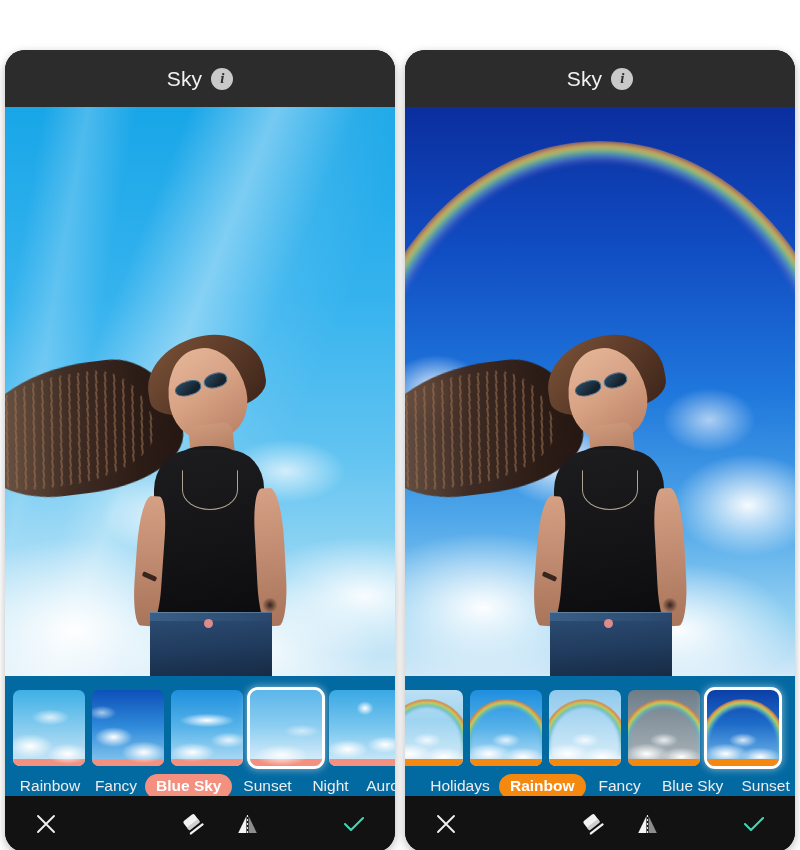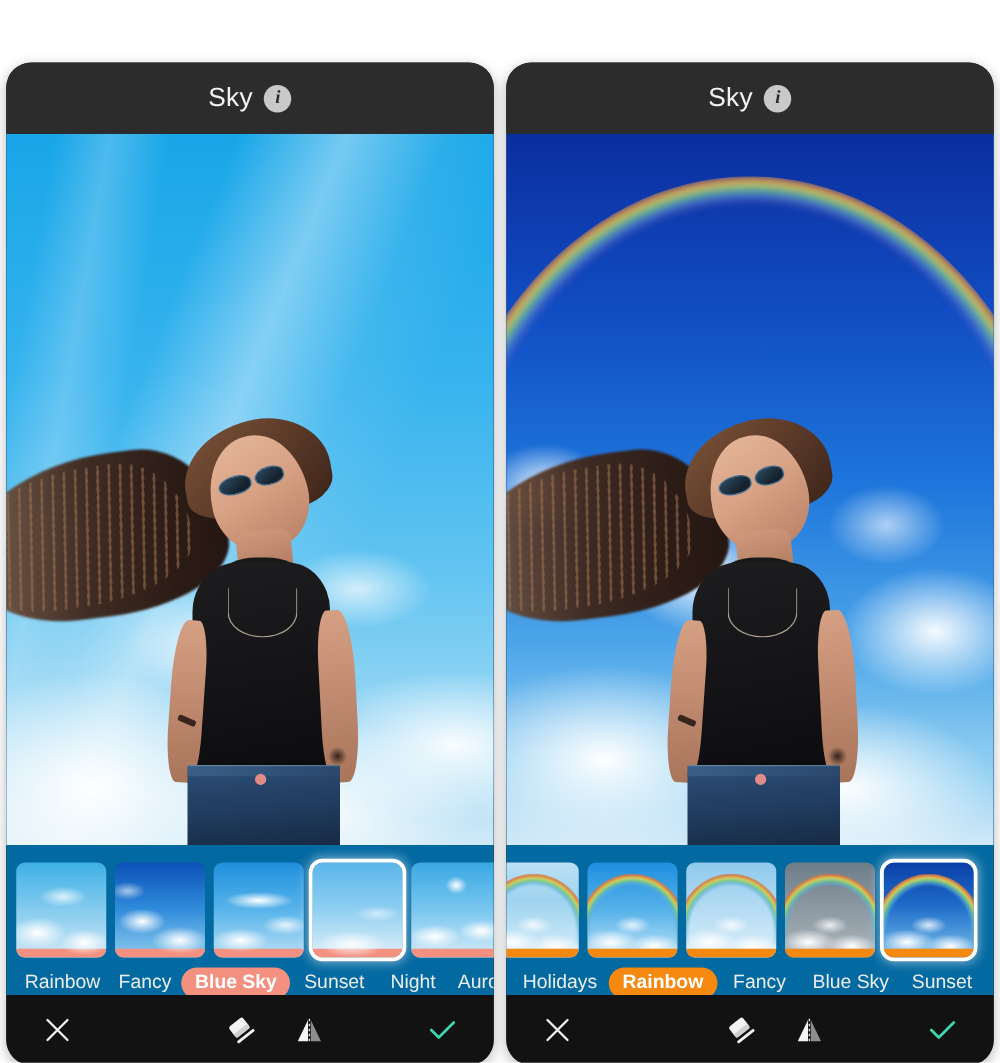--- a/index.html
+++ b/index.html
@@ -569,21 +569,21 @@
           <span class="t-clouds-lo"></span>
           <span class="t-arc"></span>
           <span class="tband" style="background:#f5880e"></span>
         </div>
         <div class="thumb t-rb-navy sel">
           <span class="t-clouds-lo"></span>
           <span class="t-arc"></span>
           <span class="tband" style="background:#f5880e"></span>
         </div>
       </div>
-      <div class="labels" style="padding-left:4px">
+      <div class="labels" style="padding-left:16px">
         <span class="lbl" style="width:78px">Holidays</span>
         <span class="lbl pill" style="background:#f5880e">Rainbow</span>
         <span class="lbl" style="width:68px">Fancy</span>
         <span class="lbl" style="width:78px">Blue Sky</span>
         <span class="lbl" style="width:68px">Sunset</span>
         <span class="lbl" style="width:52px">Night</span>
       </div>
     </div>
 
     <div class="toolbar">

